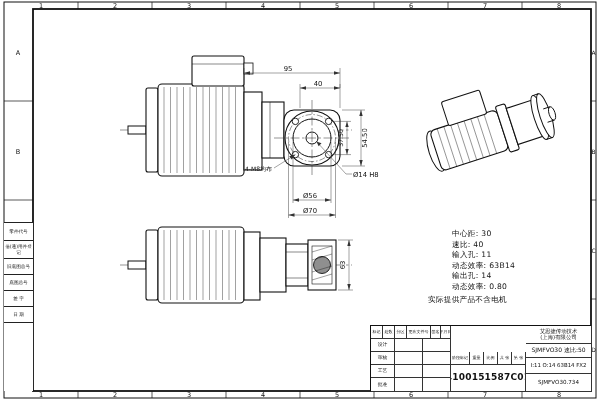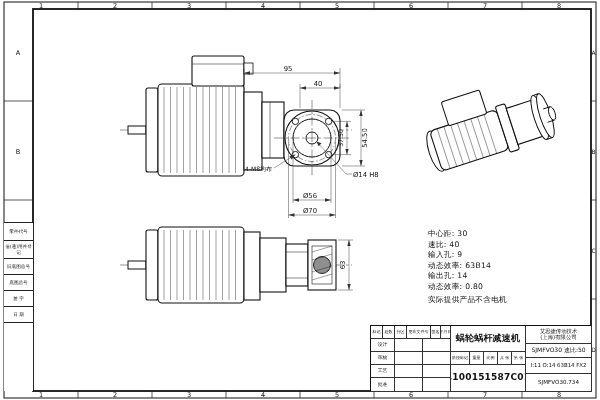--- a/index.html
+++ b/index.html
@@ -2,21 +2,21 @@
 <html><head>
 <meta charset="utf-8">
 <style>
   *{margin:0;padding:0;box-sizing:border-box}
   html,body{width:600px;height:400px;background:#fafafa;font-family:"DejaVu Sans",sans-serif}
   #sheet{position:absolute;left:0;top:0;width:600px;height:400px;background:#ffffff;overflow:hidden}
   #cad{position:absolute;left:0;top:0}
   #left-panel{position:absolute;left:4px;top:222px;width:29px;height:169px;border-top:1px solid #222;display:flex;flex-direction:column;background:#fff}
   .lrow{border-bottom:1px solid #222;font-size:4.6px;line-height:1.2;display:flex;align-items:center;justify-content:center;text-align:center;color:#111;padding:1px;overflow:hidden}
   .lrow.filler{flex:1;border-bottom:none}
-  #specs{position:absolute;left:428px;top:229px;font-size:7.6px;line-height:10.6px;color:#111;letter-spacing:.3px}
+  #specs{position:absolute;left:452px;top:229px;font-size:7.6px;line-height:10.6px;color:#111;letter-spacing:.3px}
   #note{position:absolute;left:428px;top:295px;font-size:7.6px;color:#111;letter-spacing:.3px}
   #titleblock{position:absolute;left:370px;top:325px;width:221px;height:66px;border-top:1.2px solid #111;border-left:1.2px solid #111;background:#fff}
   .cell{position:absolute;border-right:.6px solid #333;border-bottom:.6px solid #333;display:flex;align-items:center;justify-content:center;color:#111;overflow:hidden;white-space:nowrap;text-align:center;line-height:1.1}
   .cell.wrap{white-space:normal}
   .big{font-weight:700;letter-spacing:.2px}
 </style>
 </head>
 <body>
 
 <div id="sheet">
@@ -162,21 +162,21 @@
   <div class="lrow" style="height:16px">旧底图总号</div>
   <div class="lrow" style="height:16px">底图总号</div>
   <div class="lrow" style="height:16px">签 字</div>
   <div class="lrow" style="height:16px">日 期</div>
   <div class="lrow filler"></div>
 </div>
 
 <div id="specs">
   <div>中心距: 30</div>
   <div>速比: 40</div>
-  <div>输入孔: 9</div>
+  <div>输入孔: 11</div>
   <div>动态效率: 63B14</div>
   <div>输出孔: 14</div>
   <div>动态效率: 0.80</div>
 </div>
 <div id="note">实际提供产品不含电机</div>
 
 <div id="titleblock">
   <div class="cell" style="left:0;top:0;width:12px;height:13px;font-size:4px">标记</div>
   <div class="cell" style="left:12px;top:0;width:12px;height:13px;font-size:4px">处数</div>
   <div class="cell" style="left:24px;top:0;width:12px;height:13px;font-size:4px">分区</div>
@@ -190,21 +190,20 @@
   <div class="cell" style="left:0;top:26px;width:24px;height:13px;font-size:4.8px">审核</div>
   <div class="cell" style="left:24px;top:26px;width:28px;height:13px"></div>
   <div class="cell" style="left:52px;top:26px;width:28px;height:13px"></div>
   <div class="cell" style="left:0;top:39px;width:24px;height:13px;font-size:4.8px">工艺</div>
   <div class="cell" style="left:24px;top:39px;width:28px;height:13px"></div>
   <div class="cell" style="left:52px;top:39px;width:28px;height:13px"></div>
   <div class="cell" style="left:0;top:52px;width:24px;height:14px;font-size:4.8px">批准</div>
   <div class="cell" style="left:24px;top:52px;width:28px;height:14px"></div>
   <div class="cell" style="left:52px;top:52px;width:28px;height:14px"></div>
 
-  <div class="cell big" style="left:80px;top:0;width:75px;height:26px;font-size:9px">蜗轮蜗杆减速机</div>
   <div class="cell" style="left:80px;top:26px;width:19px;height:13px;font-size:4px">阶段标记</div>
   <div class="cell" style="left:99px;top:26px;width:14px;height:13px;font-size:4px">重量</div>
   <div class="cell" style="left:113px;top:26px;width:14px;height:13px;font-size:4px">比例</div>
   <div class="cell" style="left:127px;top:26px;width:14px;height:13px;font-size:4px">共 张</div>
   <div class="cell" style="left:141px;top:26px;width:14px;height:13px;font-size:4px">第 张</div>
   <div class="cell big" style="left:80px;top:39px;width:75px;height:27px;font-size:9px">4100151587C01</div>
 
   <div class="cell wrap" style="left:155px;top:0;width:66px;height:18px;font-size:5.4px;flex-direction:column">
     <div>艾思捷传动技术</div>
     <div>(上海)有限公司</div>

